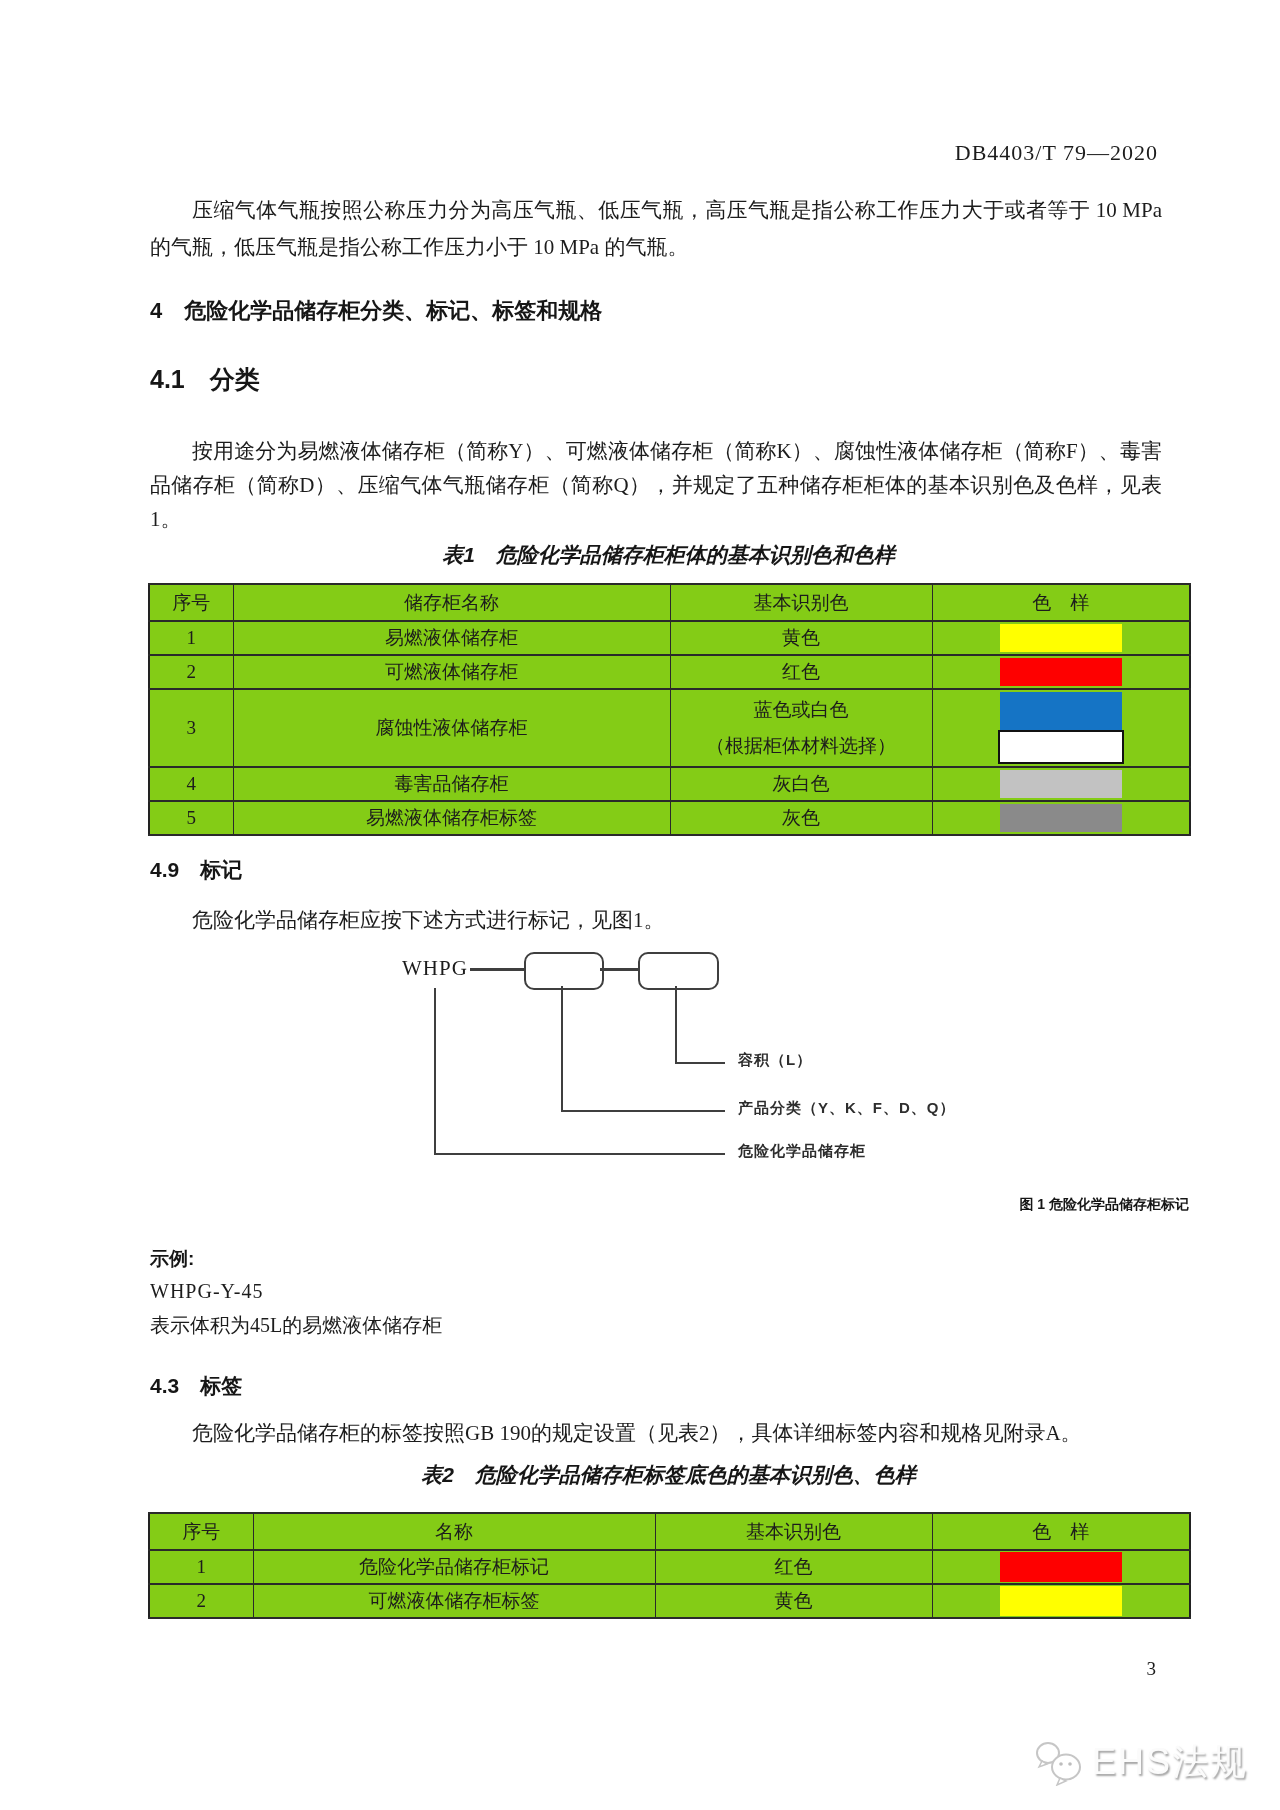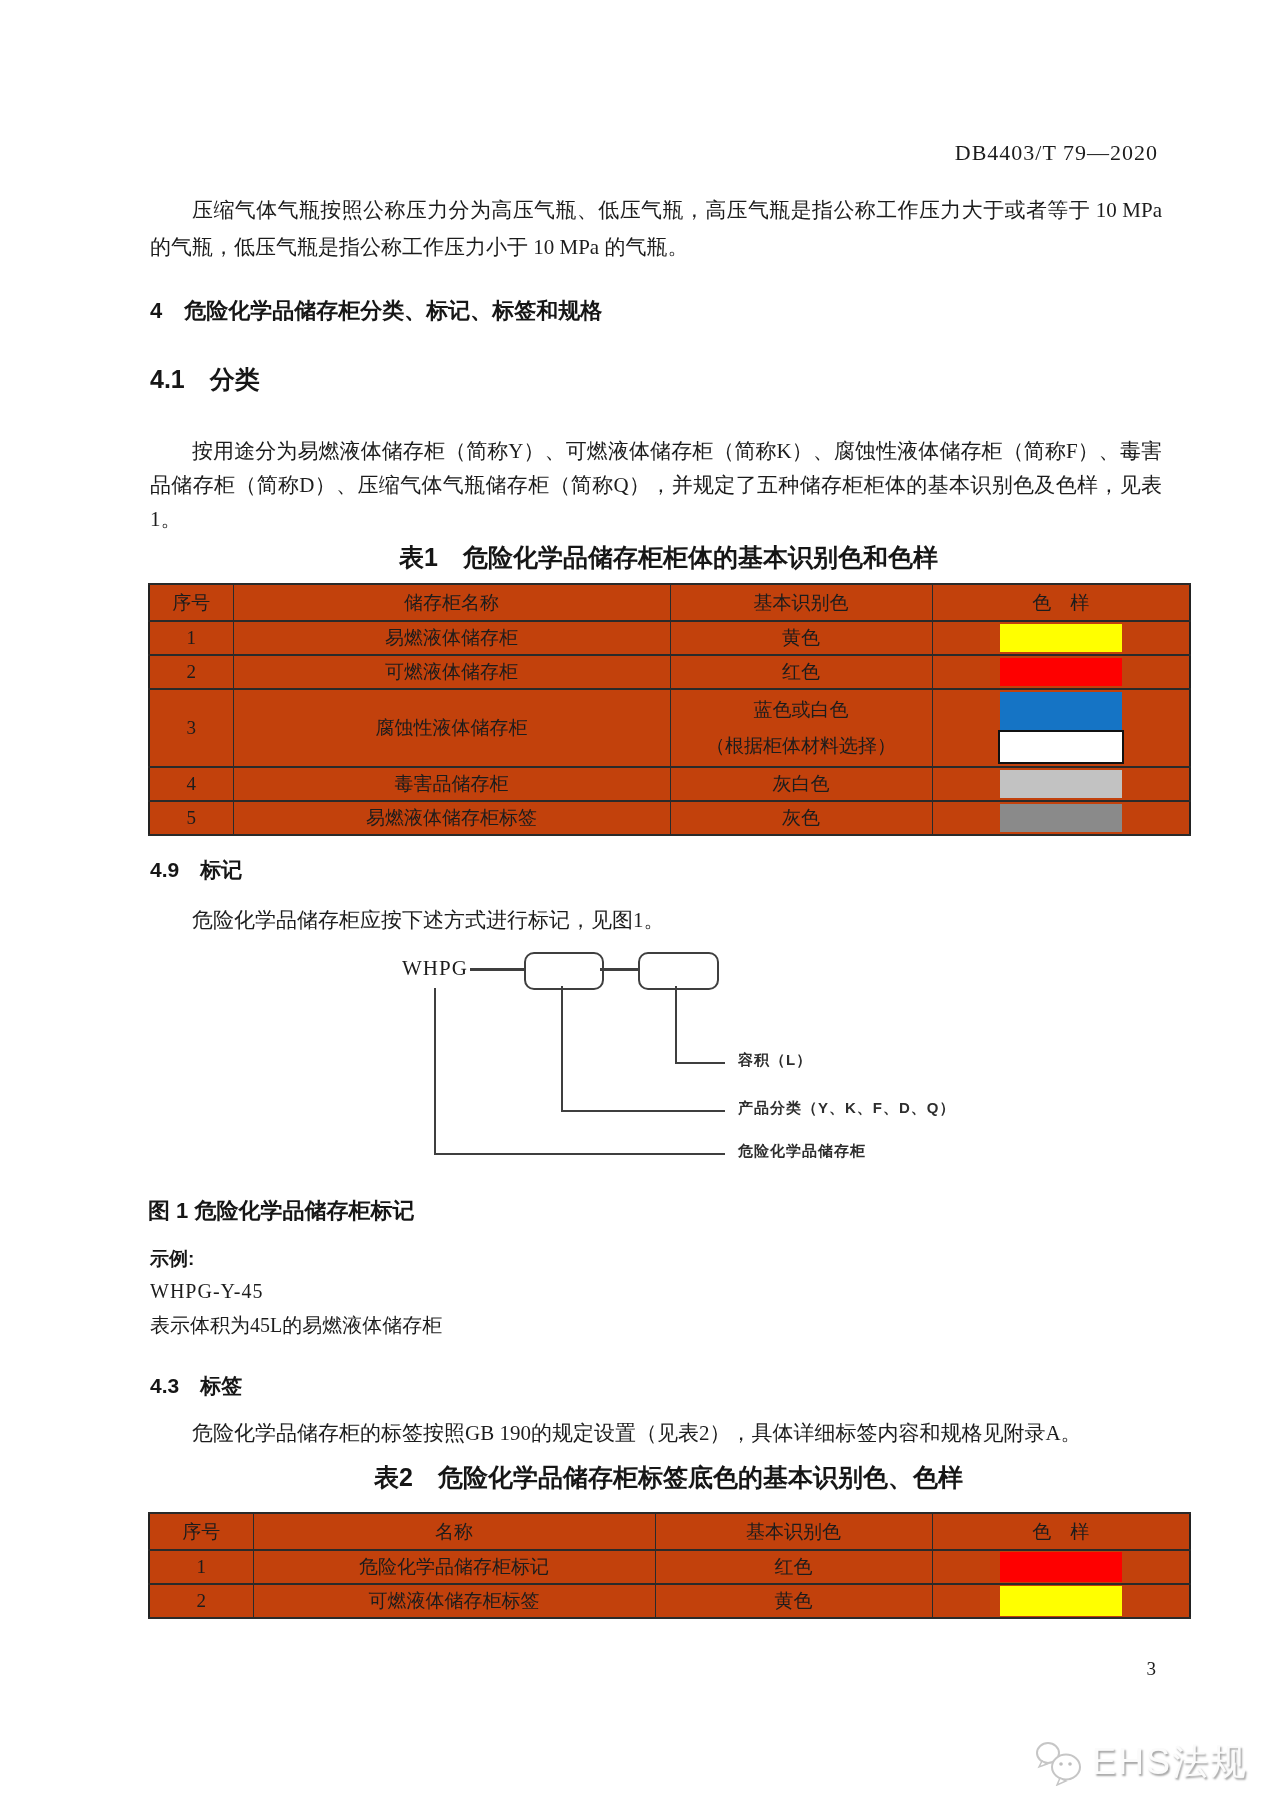--- a/index.html
+++ b/index.html
@@ -12,24 +12,24 @@
   .para{left:150px;width:1012px;font-size:21px;line-height:34px;text-indent:2em;text-align:justify;}
   .para1{top:192px;line-height:37px;}
   .para41{top:414px;margin-top:20px;}
   .para42{top:903px;}
   .para43{top:1416px;}
   .hd{font-family:"Liberation Sans","DejaVu Sans",sans-serif;font-weight:bold;color:#161616;}
   .h4{top:296px;left:150px;font-size:22px;}
   .h41{top:363px;left:150px;font-size:25px;}
   .h42{top:856px;left:150px;font-size:21px;}
   .h43{top:1372px;left:150px;font-size:21px;}
-  .tbl-title{left:148px;width:1041px;text-align:center;font-size:25px;}
+  .tbl-title{left:148px;width:1041px;text-align:center;font-size:21px;font-style:italic;}
   .t1-title{top:541px;}
   .t2-title{top:1461px;}
-  table{border-collapse:collapse;table-layout:fixed;width:1041px;background:#c2410c;}
+  table{border-collapse:collapse;table-layout:fixed;width:1041px;background:#84cc16;}
   .tbl{left:148px;}
   .tbl-1{top:583px;}
   .tbl-2{top:1512px;}
   th,td{border:1px solid #2a2a2a;border-top-width:2px;border-bottom-width:2px;
         text-align:center;vertical-align:middle;font-size:19px;font-weight:normal;
         padding:0;overflow:hidden;}
   table{border:2px solid #222;}
   thead tr{height:37px;}
   tbody tr{height:34px;}
   tbody tr.tall{height:78px;}
@@ -51,21 +51,21 @@
   .v-box1{left:411px;top:38px;width:2px;height:124px;}
   .v-box2{left:525px;top:38px;width:2px;height:76px;}
   .h-label1{left:525px;top:114px;width:50px;height:2px;}
   .h-label2{left:411px;top:162px;width:164px;height:2px;}
   .h-label3{left:284px;top:205px;width:291px;height:2px;}
   .flabel{position:absolute;left:588px;font-family:"Liberation Sans","DejaVu Sans",sans-serif;
           font-weight:600;font-size:15px;color:#2e2e2e;letter-spacing:1px;white-space:nowrap;}
   .flabel1{top:103px;}
   .flabel2{top:151px;}
   .flabel3{top:194px;}
-  .fig-caption{top:1196px;left:148px;width:1041px;text-align:left;font-size:22px;}
+  .fig-caption{top:1196px;left:148px;width:1041px;text-align:right;font-size:14px;}
   .example-label{top:1246px;left:150px;font-size:19px;}
   .example-code{top:1280px;left:150px;font-size:20px;letter-spacing:1px;}
   .example-desc{top:1312px;left:150px;font-size:20px;}
   .page-num{top:1658px;right:124px;font-size:19px;}
   .watermark{top:1738px;right:32px;display:flex;align-items:center;gap:6px;
              font-family:"Liberation Sans","DejaVu Sans",sans-serif;font-size:36px;
              color:#fbfbfb;text-shadow:1.5px 1.5px 2px #a2a2a2;letter-spacing:2px;}
 </style>
 </head>
 <body>

